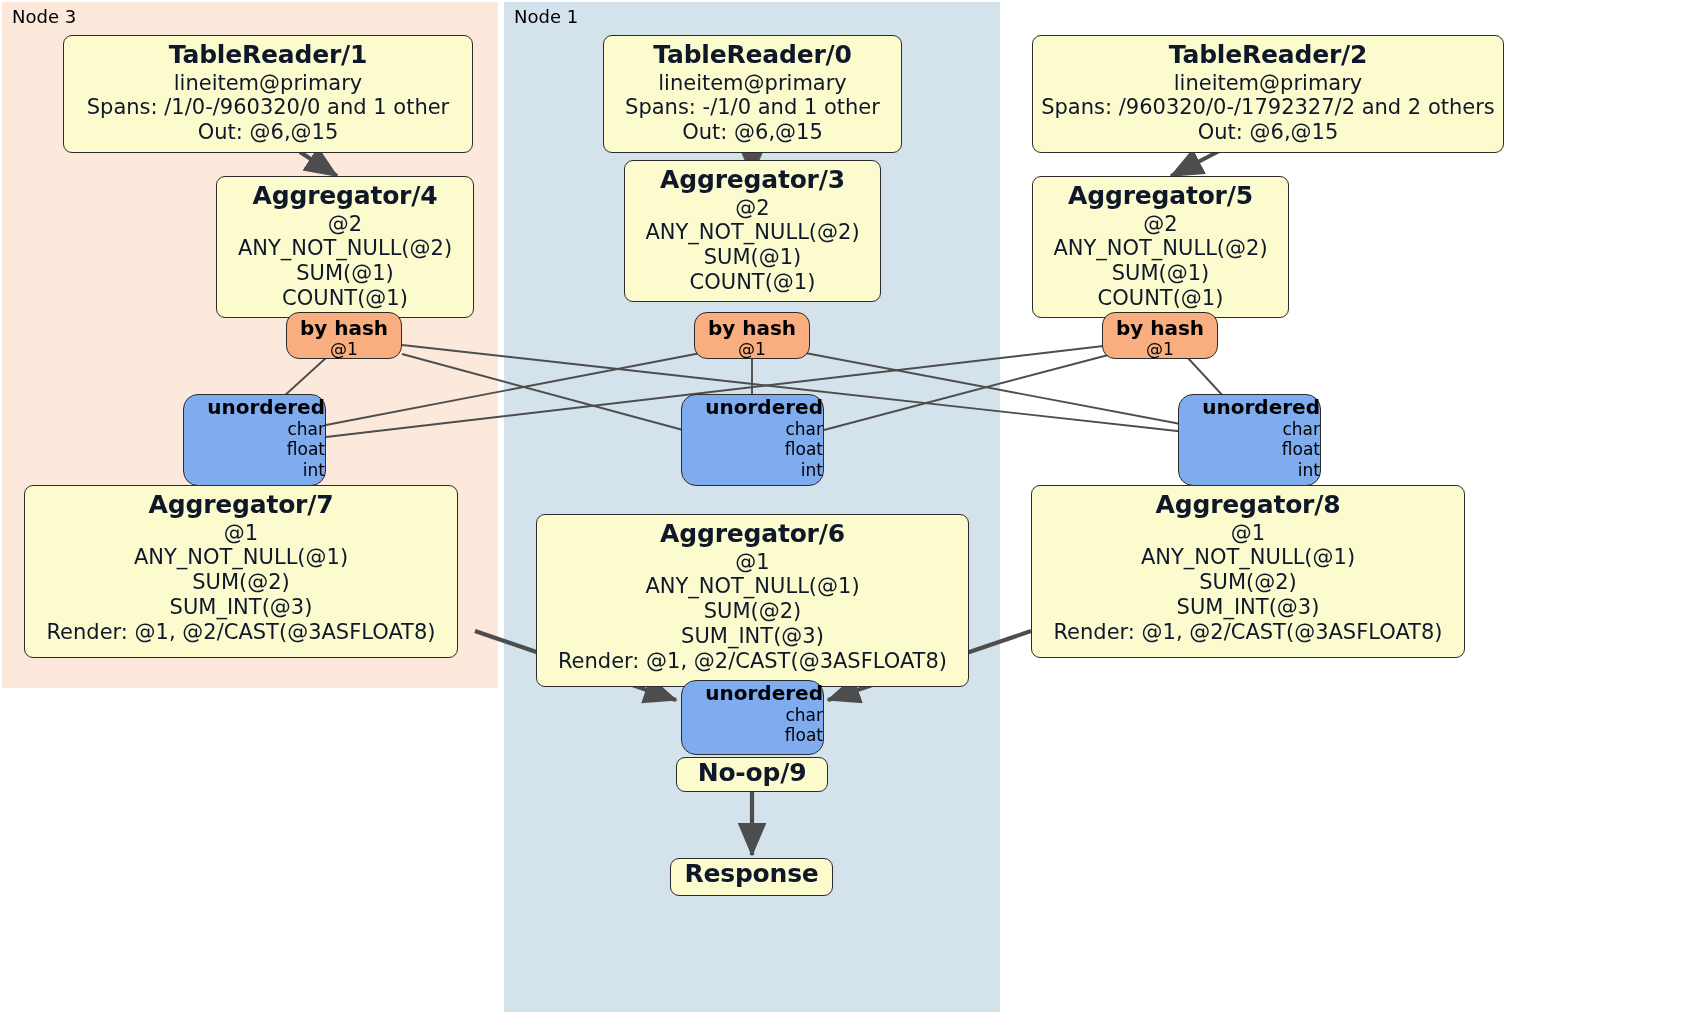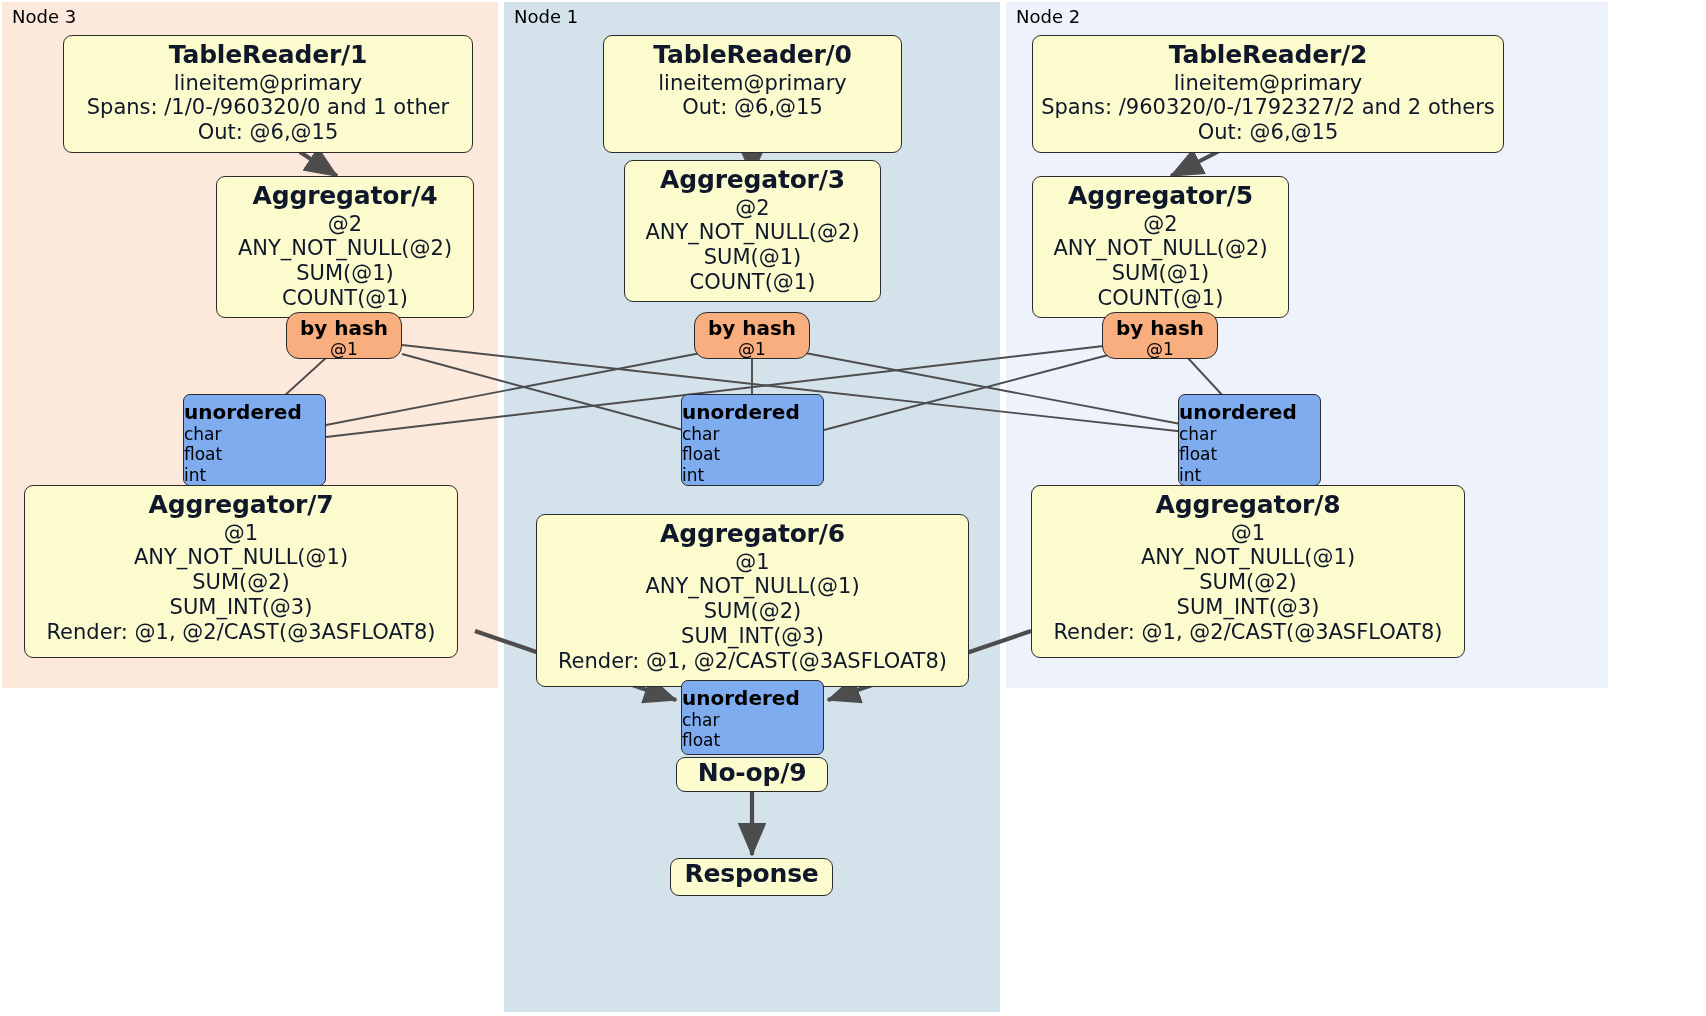--- a/index.html
+++ b/index.html
@@ -78,25 +78,24 @@
   }
   .router .ttl { font-weight: bold; font-size: 20px; white-space: nowrap; text-align: center; }
   .router .ln  { font-size: 17px; white-space: nowrap; }
 
   
   .sync {
     position: absolute;
     box-sizing: border-box;
     background: #7fabef;
     border: 1.6px solid #2b2b2b;
-    border-radius: 7px;
-    text-align: left;
+    border-radius: 15px;
+    text-align: right;
     color: #000;
     line-height: 1.2;
-    padding-top: 5px;
     z-index: 7;
   }
   .sync .ttl { font-weight: bold; font-size: 20px; white-space: nowrap; }
   .sync .ln  { font-size: 17px; white-space: nowrap; }
 
   
   #edges {
     position: absolute;
     left: 0; top: 0;
     width: 1706px;
@@ -111,23 +110,20 @@
 <div id="stage">
 
   <div class="cluster" style="left:2px; top:2px; width:496px; height:686px; background:#fde8dc;">
     <span class="cluster-label">Node 3</span>
   </div>
 
   <div class="cluster" style="left:504px; top:2px; width:496px; height:1010px; background:#d4e2ec;">
     <span class="cluster-label">Node 1</span>
   </div>
 
-  <div class="cluster" style="left:1006px; top:2px; width:698px; height:686px; background:#eef2fb;">
-    <span class="cluster-label">Node 2</span>
-  </div>
 
   <svg id="edges" viewBox="0 0 1706 1016" xmlns="http://www.w3.org/2000/svg">
     <defs>
       <marker id="ah" markerWidth="9" markerHeight="9" refX="7.2" refY="3.2" orient="auto" markerUnits="strokeWidth">
         <path d="M0,0 L7.6,3.2 L0,6.4 z" fill="#4d4d4d"></path>
       </marker>
       <marker id="ahs" markerWidth="10" markerHeight="10" refX="7.6" refY="3.4" orient="auto" markerUnits="strokeWidth">
         <path d="M0,0 L8,3.4 L0,6.8 z" fill="#4d4d4d"></path>
       </marker>
     </defs>
@@ -187,20 +183,21 @@
     <div class="ln">@1</div>
     <div class="ln">ANY_NOT_NULL(@1)</div>
     <div class="ln">SUM(@2)</div>
     <div class="ln">SUM_INT(@3)</div>
     <div class="ln">Render: @1, @2/CAST(@3ASFLOAT8)</div>
   </div>
 
   <div class="proc" style="left:603px; top:35px; width:299px; height:118px;">
     <div class="ttl">TableReader/0</div>
     <div class="ln">lineitem@primary</div>
+    <div class="ln">Spans: -/1/0 and 1 other</div>
     <div class="ln">Out: @6,@15</div>
   </div>
 
   <div class="proc" style="left:624px; top:160px; width:257px; height:142px;">
     <div class="ttl">Aggregator/3</div>
     <div class="ln">@2</div>
     <div class="ln">ANY_NOT_NULL(@2)</div>
     <div class="ln">SUM(@1)</div>
     <div class="ln">COUNT(@1)</div>
   </div>

